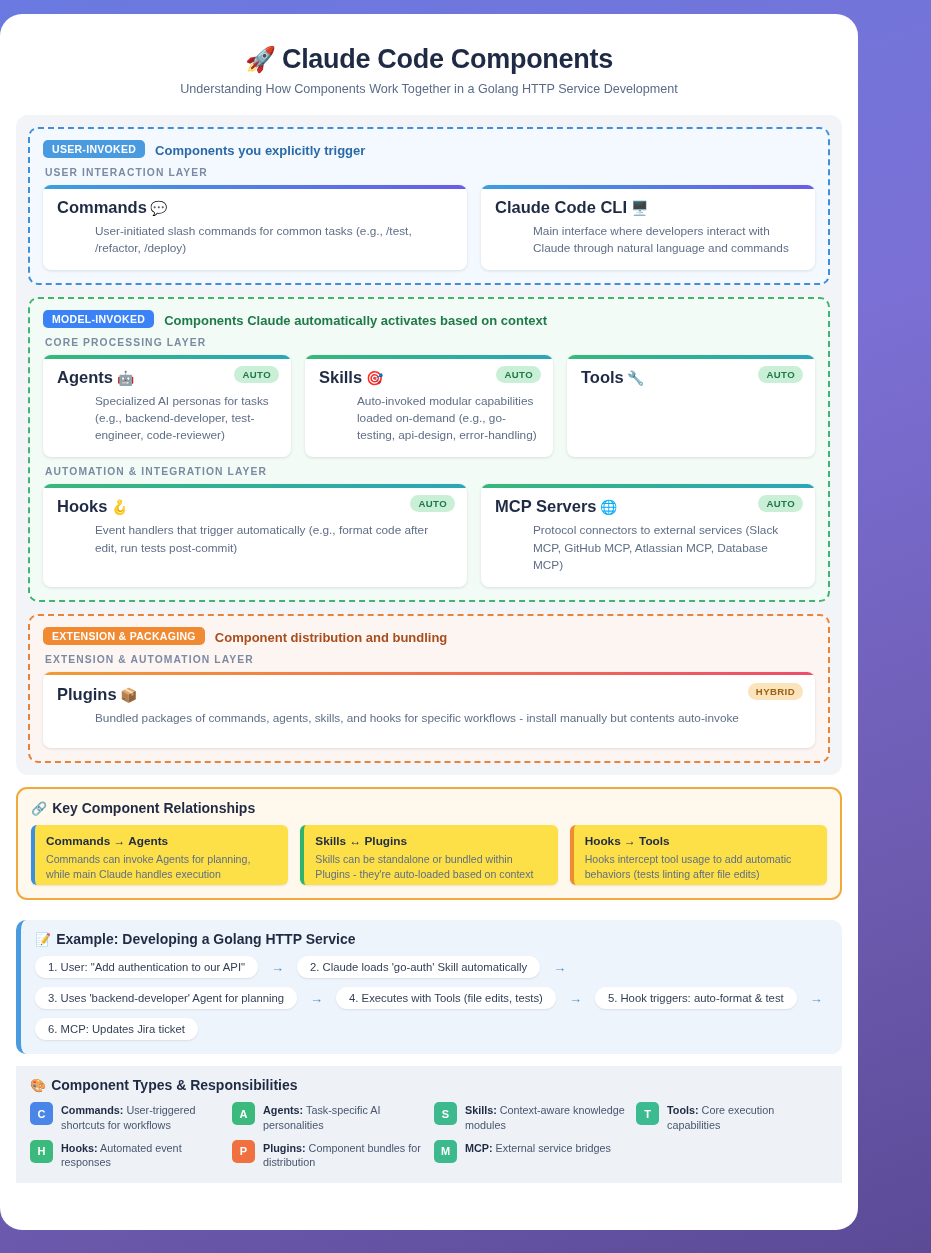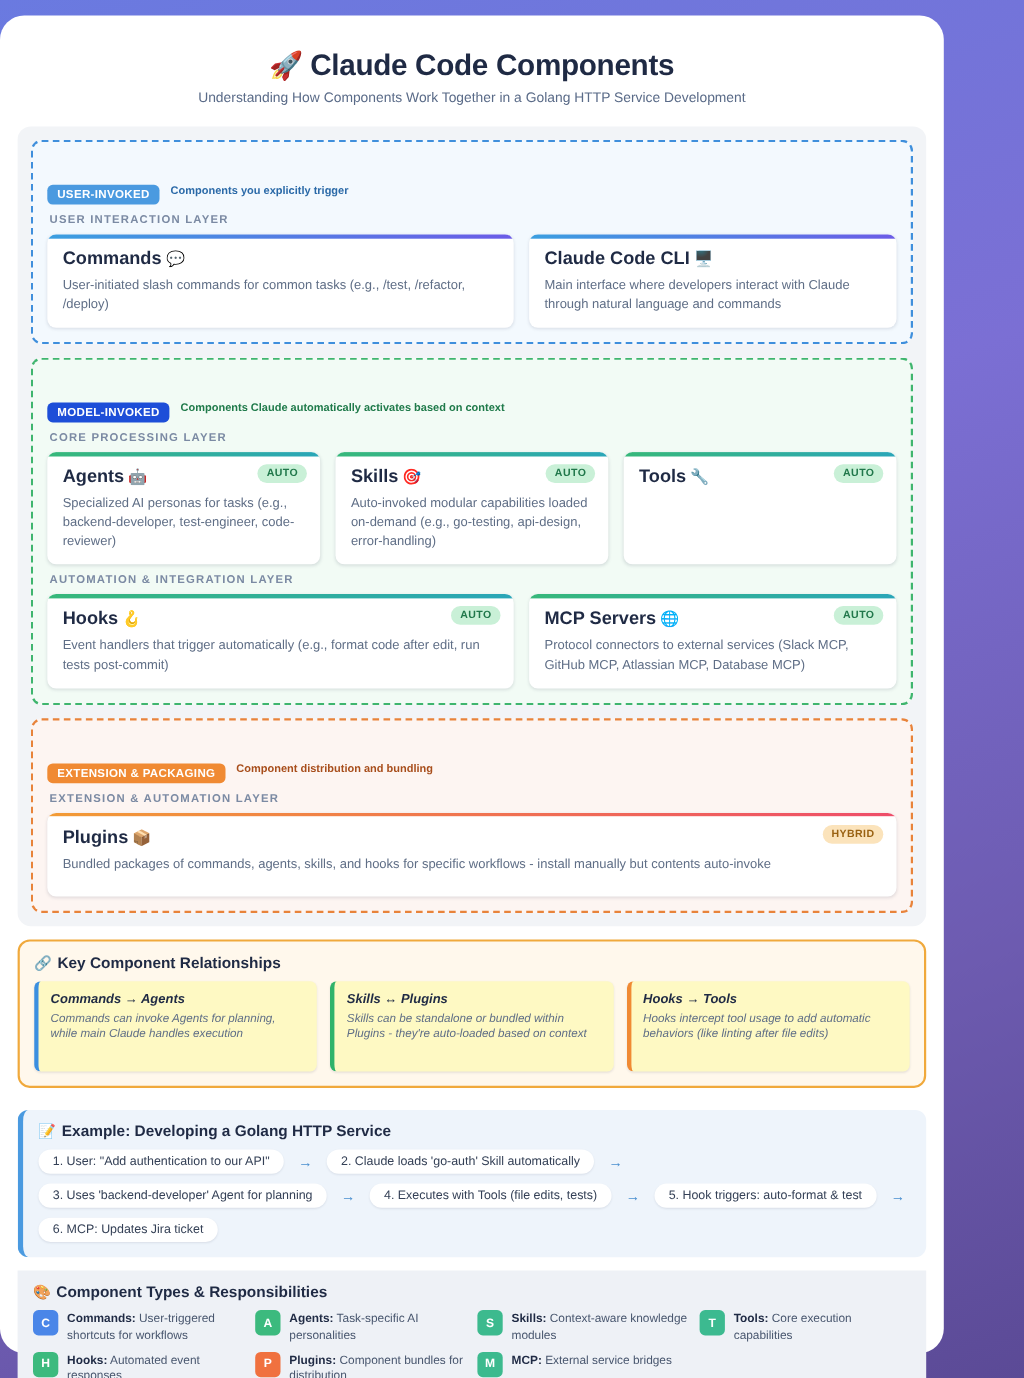--- a/index.html
+++ b/index.html
@@ -48,34 +48,34 @@
   .cat {
     border-radius: 10px;
     padding: 11px 13px 13px 13px;
     margin-bottom: 12px;
   }
   .cat:last-child { margin-bottom: 0; }
   .cat.user   { background: #f3f9fe; border: 2px dashed #3f8fdc; }
   .cat.model  { background: #f2fbf5; border: 2px dashed #3fb56e; }
   .cat.ext    { background: #fdf5f2; border: 2px dashed #e8833a; }
 
-  .cat-head { display: flex; align-items: flex-start; gap: 10px; margin-top: 28px; }
+  .cat-head { display: flex; align-items: flex-end; gap: 10px; }
   .pill {
     display: inline-block;
     color: #fff;
     font-size: 10.5px;
     font-weight: bold;
     letter-spacing: 0.3px;
     padding: 3px 9px;
     border-radius: 5px;
   }
   .cat.user  .pill { background: #4a9ae0; }
-  .cat.model .pill { background: #1d4ed8; }
+  .cat.model .pill { background: #3b82f6; }
   .cat.ext   .pill { background: #f08a33; }
-  .cat-desc { font-size: 10px; font-weight: bold; }
+  .cat-desc { font-size: 13px; font-weight: bold; }
   .cat.user  .cat-desc { color: #2b6aa8; }
   .cat.model .cat-desc { color: #1f7a4a; }
   .cat.ext   .cat-desc { color: #a84e1c; }
 
   .layer-label {
     font-size: 10.3px;
     font-weight: bold;
     letter-spacing: 1.1px;
     color: #7b8aa3;
     margin: 9px 0 7px 2px;
@@ -107,20 +107,21 @@
     font-size: 16.5px;
     font-weight: bold;
     color: #1f2a44;
     margin-bottom: 6px;
   }
   .card h3 .emoji { font-size: 14px; margin-left: 4px; }
   .card p {
     font-size: 11.8px;
     line-height: 1.45;
     color: #5f6e86;
+    margin-left: 38px;
   }
   .badge {
     position: absolute;
     top: 11px; right: 12px;
     font-size: 9.6px;
     font-weight: bold;
     letter-spacing: 0.4px;
     padding: 3px 8px;
     border-radius: 9px;
   }
@@ -143,25 +144,24 @@
   .sec-title {
     font-size: 14px;
     font-weight: bold;
     color: #1f2a44;
     margin-bottom: 9px;
   }
   .sec-title .emoji { margin-right: 5px; font-size: 13px; }
   .rel-row { display: flex; gap: 12px; }
   .rel-card {
     flex: 1;
-    background: #fef9c3;
+    background: #fde047;
     border-radius: 6px;
-    padding: 9px 11px 26px 11px;
+    padding: 9px 11px 4px 11px;
     box-shadow: 0 1px 2px rgba(30,40,70,0.10);
-    font-style: italic;
   }
   .rel-card.blue   { border-left: 4px solid #3b8fe0; }
   .rel-card.green  { border-left: 4px solid #2fb36a; }
   .rel-card.orange { border-left: 4px solid #f08a33; }
   .rel-card h4 { font-size: 11.8px; font-weight: bold; color: #1f2a44; margin-bottom: 4px; }
   .rel-card p  { font-size: 10.6px; line-height: 1.4; color: #5f6e86; }
 
   
   .ex-box {
     margin-top: 20px;
@@ -304,21 +304,21 @@
       <div class="rel-card blue">
         <h4>Commands → Agents</h4>
         <p>Commands can invoke Agents for planning, while main Claude handles execution</p>
       </div>
       <div class="rel-card green">
         <h4>Skills ↔ Plugins</h4>
         <p>Skills can be standalone or bundled within Plugins - they're auto-loaded based on context</p>
       </div>
       <div class="rel-card orange">
         <h4>Hooks → Tools</h4>
-        <p>Hooks intercept tool usage to add automatic behaviors (like linting after file edits)</p>
+        <p>Hooks intercept tool usage to add automatic behaviors (tests linting after file edits)</p>
       </div>
     </div>
   </div>
 
   <div class="ex-box">
     <div class="sec-title">
       <span class="emoji">📝</span><span>Example: Developing a Golang HTTP Service</span>
     </div>
     <div class="flow">
       <span class="step">1. User: "Add authentication to our API"</span>

